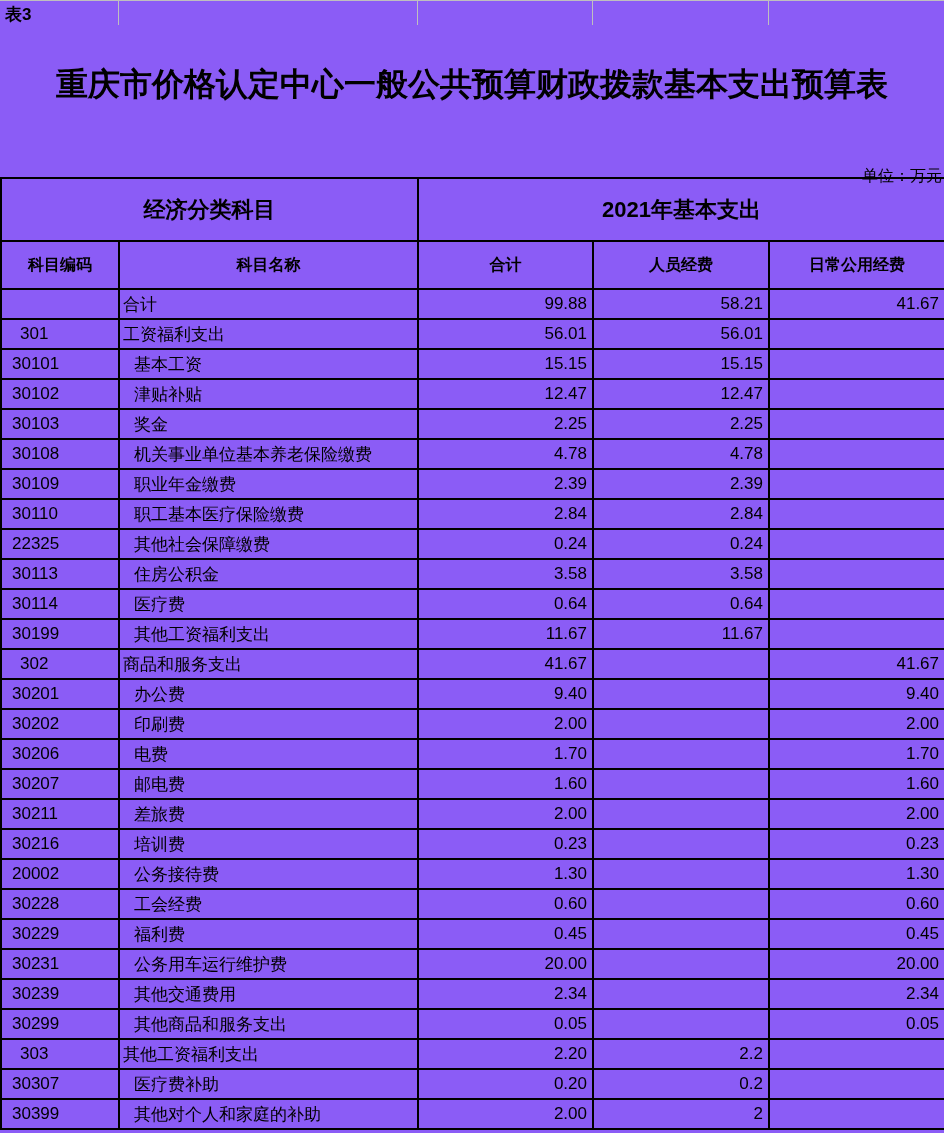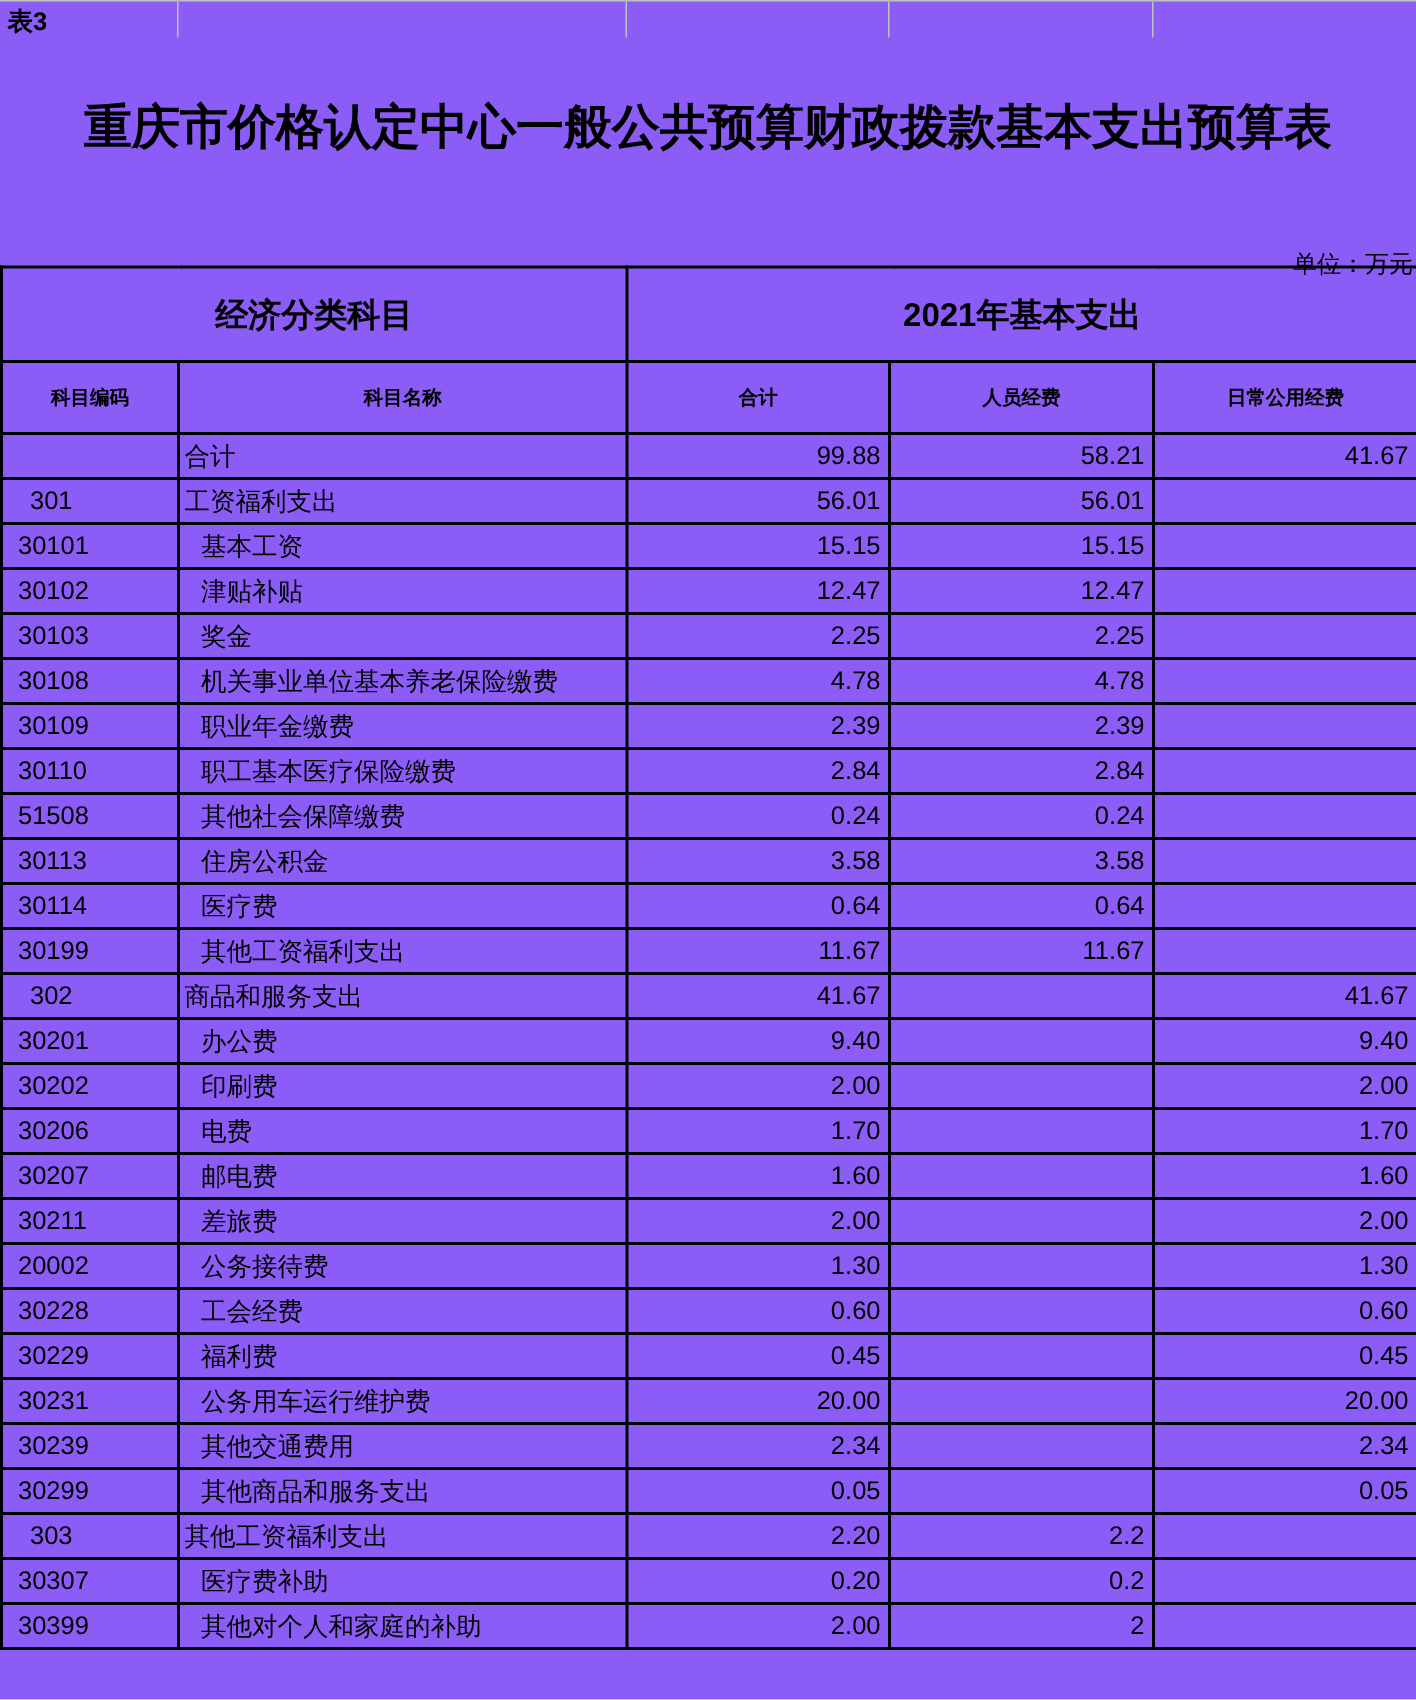--- a/index.html
+++ b/index.html
@@ -51,21 +51,21 @@
   }
   table.budget th, table.budget td {
     border: 2px solid #000;
     overflow: hidden;
     white-space: nowrap;
     vertical-align: middle;
   }
   tr.hdr-group { height: 63px; }
   tr.hdr-cols  { height: 48px; }
   tr.hdr-group th { font-size: 22px; font-weight: bold; text-align: center; }
-  tr.hdr-cols th  { font-size: 13px; font-weight: bold; text-align: center; }
+  tr.hdr-cols th  { font-size: 16px; font-weight: bold; text-align: center; }
   tbody tr { height: 30px; }
   tbody td { font-size: 17px; }
   td.code { text-align: left; padding-left: 18px; font-weight: normal; }
   td.name { text-align: left; padding-left: 3px; }
   td.code.lvl1 { padding-left: 10px; }
   td.name.lvl1 { padding-left: 14px; }
   td.num  { text-align: right; padding-right: 5px; }
 </style>
 </head>
 <body>
@@ -156,21 +156,21 @@
           <td class="num"></td>
         </tr>
         <tr>
           <td class="code lvl1">30110</td>
           <td class="name lvl1">职工基本医疗保险缴费</td>
           <td class="num">2.84</td>
           <td class="num">2.84</td>
           <td class="num"></td>
         </tr>
         <tr>
-          <td class="code lvl1">51508</td>
+          <td class="code lvl1">22325</td>
           <td class="name lvl1">其他社会保障缴费</td>
           <td class="num">0.24</td>
           <td class="num">0.24</td>
           <td class="num"></td>
         </tr>
         <tr>
           <td class="code lvl1">30113</td>
           <td class="name lvl1">住房公积金</td>
           <td class="num">3.58</td>
           <td class="num">3.58</td>
@@ -226,20 +226,27 @@
           <td class="num">1.60</td>
         </tr>
         <tr>
           <td class="code lvl1">30211</td>
           <td class="name lvl1">差旅费</td>
           <td class="num">2.00</td>
           <td class="num"></td>
           <td class="num">2.00</td>
         </tr>
         <tr>
+          <td class="code lvl1">30216</td>
+          <td class="name lvl1">培训费</td>
+          <td class="num">0.23</td>
+          <td class="num"></td>
+          <td class="num">0.23</td>
+        </tr>
+        <tr>
           <td class="code lvl1">20002</td>
           <td class="name lvl1">公务接待费</td>
           <td class="num">1.30</td>
           <td class="num"></td>
           <td class="num">1.30</td>
         </tr>
         <tr>
           <td class="code lvl1">30228</td>
           <td class="name lvl1">工会经费</td>
           <td class="num">0.60</td>

